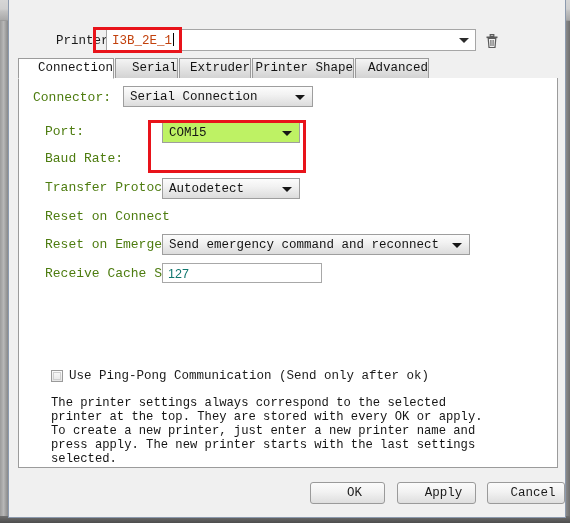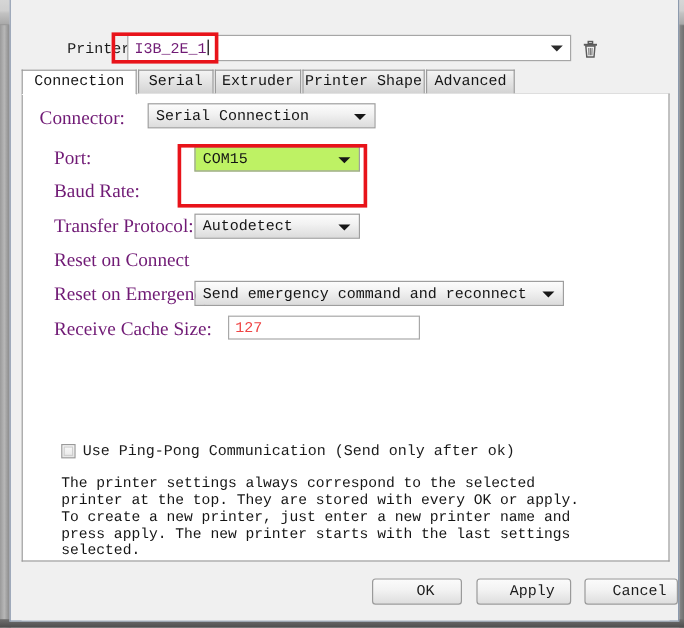--- a/index.html
+++ b/index.html
@@ -28,21 +28,21 @@
   .titlebar .tt{position:absolute;left:28px;top:2px;font-size:12.5px;color:#1d1d1d;}
 
   
   .printer-row{position:absolute;left:9px;top:28px;width:540px;height:26px;}
   .lbl{font-family:Liberation Mono, monospace;font-size:12.5px;color:#1b1b1b;margin-left:34px;}
   .printer-label{position:absolute;left:4px;top:6px;}
   .combo{
     box-sizing:border-box;
     border:1px solid #a6a6a6;
     background:linear-gradient(to bottom,#ffffff 0%,#fdfdfd 45%,#f1f1f1 100%);
-    font-family:"Liberation Mono",monospace;font-size:12.5px;color:#701a75;
+    font-family:"Liberation Mono",monospace;font-size:12.5px;color:#c2410c;
     position:absolute;
   }
   .combo .txt{position:absolute;left:5px;top:3px;white-space:nowrap;}
   .combo .arrow{position:absolute;right:6px;top:8px;width:0;height:0;
     border-left:5px solid transparent;border-right:5px solid transparent;
     border-top:5px solid #2b2b2b;}
   .printer-combo{left:88px;top:1px;width:370px;height:22px;background:#fff;}
   .caret{display:inline-block;width:1px;height:13px;background:#000;
     vertical-align:-2px;margin-left:1px;}
   .trash{position:absolute;left:466px;top:4px;width:16px;height:17px;}
@@ -53,48 +53,48 @@
   #red-printer{left:93px;top:27px;width:89px;height:26px;}
   #red-port{left:148px;top:120px;width:158px;height:53px;}
 
   
   .tabstrip{position:absolute;left:9px;top:58px;width:540px;height:20px;
     border-bottom:1px solid #8d8d8d;}
   .tab{position:absolute;top:0;height:20px;box-sizing:border-box;
     font-family:"Liberation Mono",monospace;font-size:12.5px;color:#141414;
     border:1px solid #9b9b9b;border-bottom:none;
     background:linear-gradient(to bottom,#f4f4f4,#d3d3d3);
-    text-align:center;line-height:19px;}
+    text-align:right;line-height:19px;}
   .tab.active{background:#fff;border-bottom:1px solid #fff;z-index:3;height:21px;}
 
   
   .panel{position:absolute;left:9px;top:78px;width:540px;height:390px;
     background:#fff;border:1px solid #9b9b9b;border-top:none;box-sizing:border-box;}
 
-  .field-label{position:absolute;font-family:Liberation Serif, serif;
-    font-size:16px;color:#701a75;white-space:nowrap;}
+  .field-label{position:absolute;font-family:Liberation Mono, monospace;
+    font-size:13px;color:#4d7c0f;white-space:nowrap;}
   .gcombo{
     position:absolute;box-sizing:border-box;border:1px solid #9e9e9e;
     background:linear-gradient(to bottom,#fcfcfc 0%,#f2f2f2 40%,#dcdcdc 100%);
     font-family:"Liberation Mono",monospace;font-size:12.5px;color:#141414;}
   .gcombo .txt{position:absolute;left:6px;top:3px;white-space:nowrap;}
   .gcombo .arrow{position:absolute;right:7px;top:8px;width:0;height:0;
     border-left:5px solid transparent;border-right:5px solid transparent;
     border-top:5px solid #161616;}
   .wcombo{
     position:absolute;box-sizing:border-box;border:1px solid #9e9e9e;
     background:#bef264;
     font-family:"Liberation Mono",monospace;font-size:12.5px;color:#141414;}
   .wcombo .txt{position:absolute;left:6px;top:3px;white-space:nowrap;}
   .wcombo .arrow{position:absolute;right:7px;top:8px;width:0;height:0;
     border-left:5px solid transparent;border-right:5px solid transparent;
     border-top:5px solid #161616;}
   .tinput{position:absolute;box-sizing:border-box;border:1px solid #a8a8a8;
-    background:#fff;font-family:Liberation Mono, monospace;font-size:12.5px;
-    color:#ef4444;margin-left:28px;}
+    background:#fff;font-family:Liberation Sans, sans-serif;font-size:12.5px;
+    color:#0f766e;}
   .tinput .txt{position:absolute;left:5px;top:3px;}
 
   .checkrow{position:absolute;left:32px;top:291px;}
   .cbox{position:absolute;left:0;top:1px;width:12px;height:12px;
     box-sizing:border-box;border:1px solid #9a9a9a;
     background:linear-gradient(to bottom,#fbfbfb,#e6e6e6);}
   .cbox i{position:absolute;left:1px;top:1px;right:1px;bottom:1px;
     border:1px solid #cfcfcf;}
   .clabel{position:absolute;left:18px;top:0;font-family:"Liberation Mono",monospace;
     font-size:12.5px;color:#1b1b1b;white-space:nowrap;}

